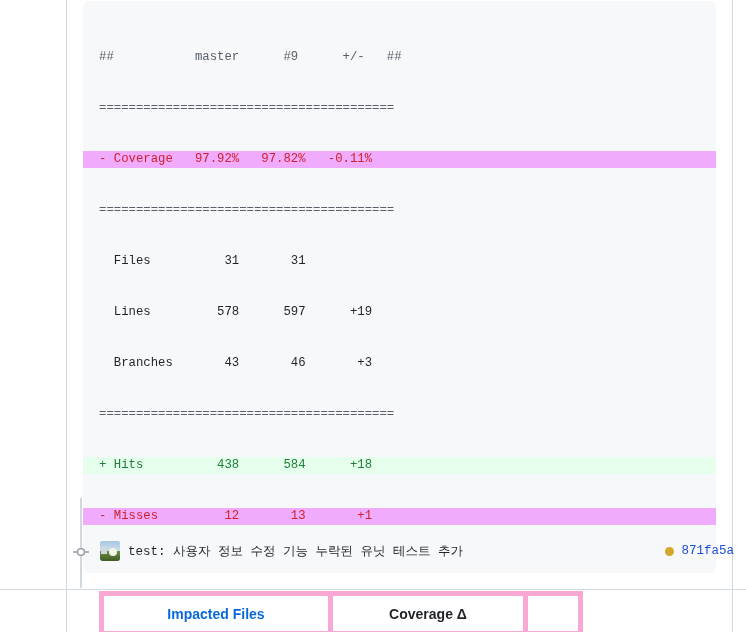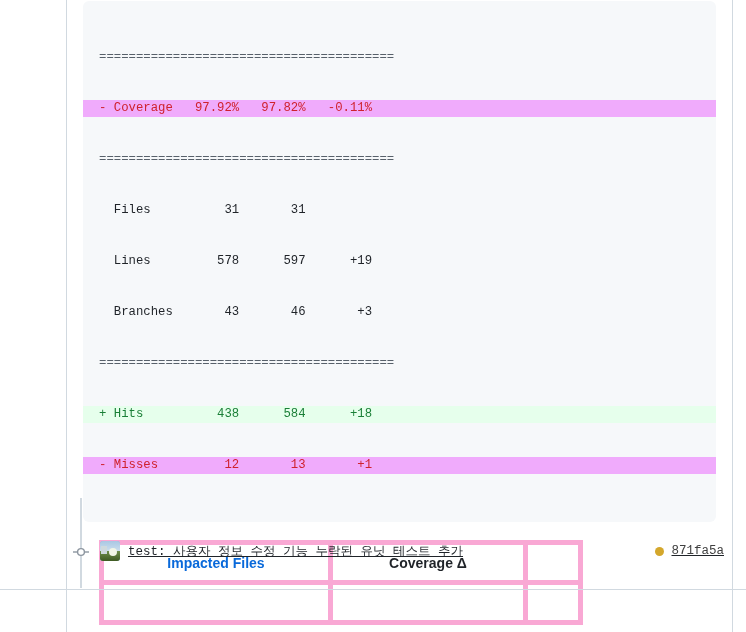--- a/index.html
+++ b/index.html
@@ -108,25 +108,24 @@
     position: absolute;
     left: 73px;
     top: 544px;
     width: 16px;
     height: 16px;
   }
   .commit-row {
     position: absolute;
     left: 100px;
     top: 538px;
-    right: 20px;
+    right: 10px;
     height: 26px;
     display: flex;
     align-items: center;
-    text-decoration: underline;
   }
   .avatar {
     width: 20px;
     height: 20px;
     border-radius: 3px;
     overflow: hidden;
     flex: 0 0 auto;
     position: relative;
     background: #8fb6d8;
   }
@@ -153,21 +152,21 @@
     padding-right: 2px;
   }
   .status-dot {
     width: 9px; height: 9px; border-radius: 50%;
     background: #d4a72c;
     display: inline-block;
   }
   .commit-sha {
     font-family: "Liberation Mono", "DejaVu Sans Mono", monospace;
     font-size: 12.5px;
-    color: #404040;
+    color: #1d4ed8;
   }
 
   
   .footer-sep {
     position: absolute;
     left: 0;
     top: 589px;
     width: 746px;
     height: 1px;
     background: #d1d9e0;
@@ -189,20 +188,21 @@
 </style>
 </head>
 <body>
 
 <div class="page">
 
   <div class="comment-card">
     <div class="comment-body">
 
       <div class="diff-block">
+        <div class="diff-line neutral">##           master      #9      +/-   ##</div>
         <div class="diff-line sep">========================================</div>
         <div class="diff-line minus">- Coverage   97.92%   97.82%   -0.11%</div>
         <div class="diff-line sep">========================================</div>
         <div class="diff-line plain">  Files          31       31</div>
         <div class="diff-line plain">  Lines         578      597      +19</div>
         <div class="diff-line plain">  Branches       43       46       +3</div>
         <div class="diff-line sep">========================================</div>
         <div class="diff-line plus">+ Hits          438      584      +18</div>
         <div class="diff-line minus">- Misses         12       13       +1</div>
       </div>

